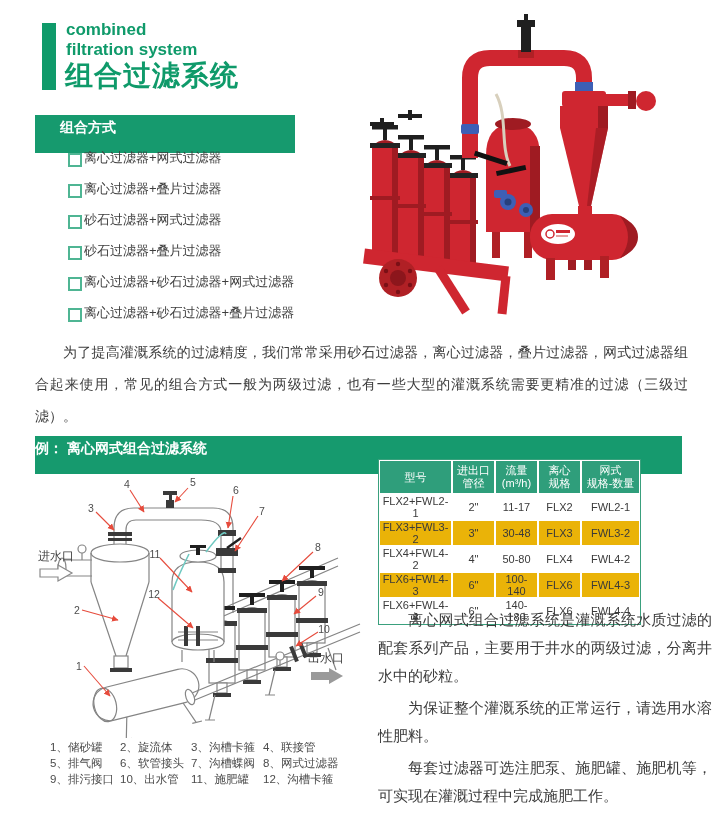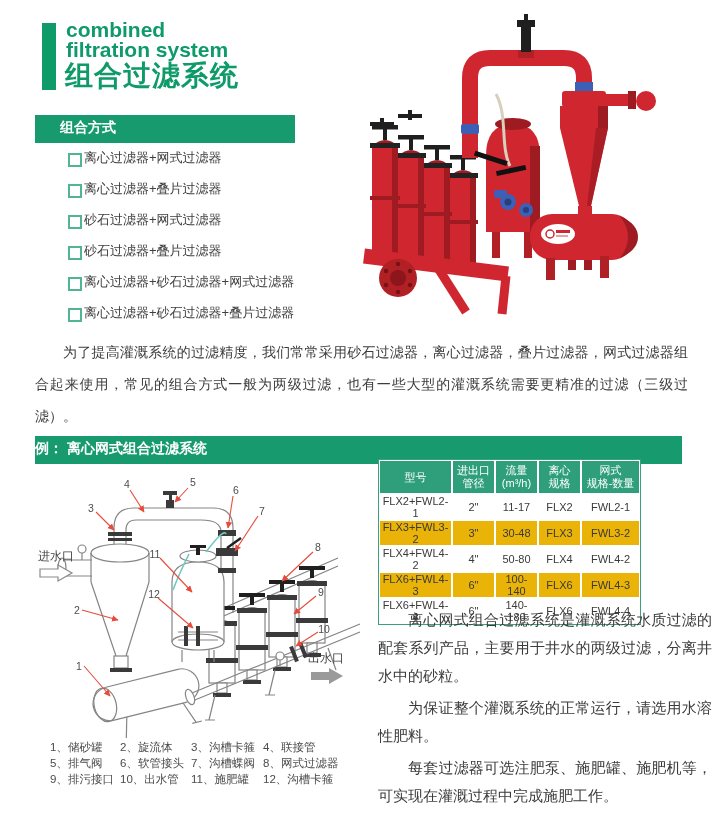--- a/index.html
+++ b/index.html
@@ -2,26 +2,26 @@
 <html><head>
 <meta charset="utf-8">
 <style>
   html,body{margin:0;padding:0;background:#fff;}
   .page{position:relative;width:720px;height:822px;background:#ffffff;overflow:hidden;
         font-family:"Liberation Sans","DejaVu Sans",sans-serif;color:#3d3d3d;}
   .abs{position:absolute;}
 
   
   .accent-bar{left:42px;top:23px;width:14px;height:67px;background:#0f9a6a;}
-  .title-en{left:66px;top:20px;font-size:21px;line-height:20px;font-weight:700;color:#0f9a6a;}
+  .title-en{left:66px;top:20px;font-size:17px;line-height:20px;font-weight:700;color:#0f9a6a;}
   .title-zh{left:65px;top:57px;font-size:28px;font-weight:700;color:#0f9a6a;letter-spacing:1px;}
 
   
   .section-bar{background:#169a6e;color:#ffffff;font-size:14px;font-weight:700;
-               line-height:24px;height:28px;}
+               line-height:24px;height:38px;}
   .bar-methods{left:35px;top:115px;width:260px;padding-left:25px;box-sizing:border-box;}
   .bar-example{left:35px;top:436px;width:647px;box-sizing:border-box;}
 
   
   .check-list{left:68px;top:151px;width:300px;}
   .check-item{display:flex;align-items:flex-end;gap:2px;height:16px;margin-bottom:15px;}
   .checkbox{width:10px;height:10px;border:2px solid #4fb593;background:#fff;flex:0 0 auto;}
   .check-label{font-size:13px;color:#3e3e3e;white-space:nowrap;}
 
   

